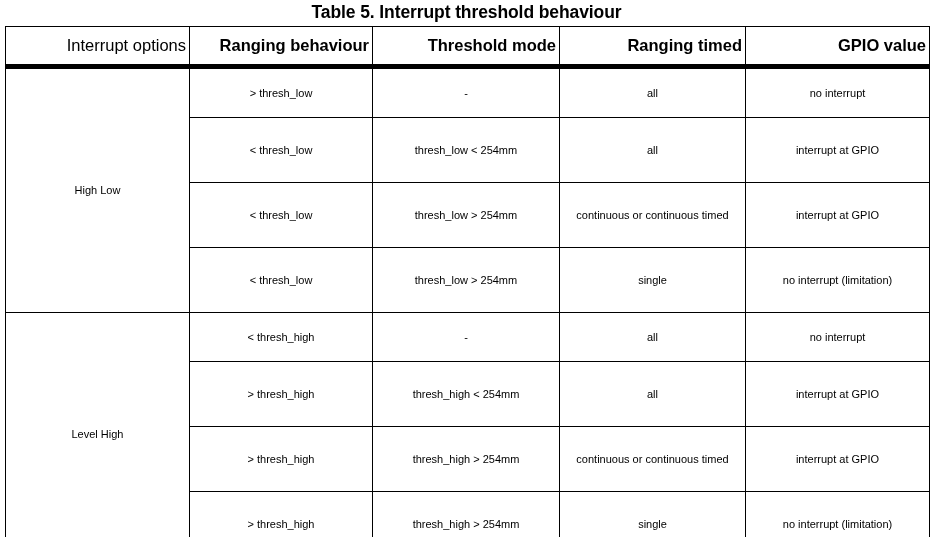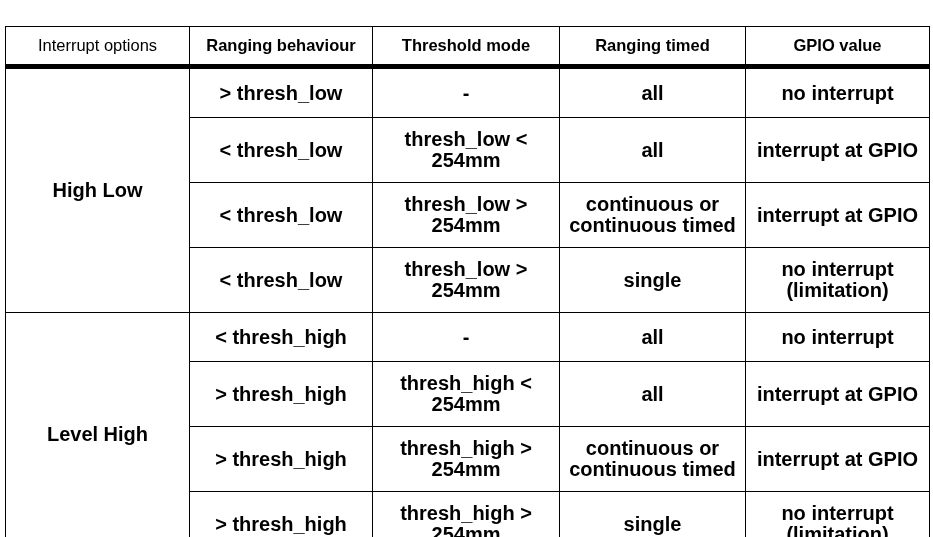--- a/index.html
+++ b/index.html
@@ -52,38 +52,39 @@
   table.t5 col.c1 { width: 184px; }
   table.t5 col.c2 { width: 183px; }
   table.t5 col.c3 { width: 187px; }
   table.t5 col.c4 { width: 186px; }
   table.t5 col.c5 { width: 184px; }
 
   table.t5 td, table.t5 th {
     border: 1.2px solid #000;
     text-align: center;
     vertical-align: middle;
-    font-size: 20px;
+    font-size: 11px;
     line-height: 21px;
-    font-weight: bold;
+    font-weight: normal;
     padding: 2px 3px;
   }
 
   
   tr.head th {
     height: 33px;
     font-weight: bold;
     font-size: 16.5px;
   }
   tr.head th.plain {
     font-weight: normal;
   }
   
   tr.head th {
     border-bottom: 5px solid #000;
+    text-align: right;
   }
 
   
   tr.r-tall td { height: 60px; }
   tr.r-short td { height: 44px; }
 
   
   td.group {
     font-size: 16.5px;
   }
@@ -91,20 +92,21 @@
   
   tr.block-end td {
     border-bottom: 1.4px solid #000;
   }
 </style>
 </head>
 <body>
 
 <div class="page">
 
+  <div class="caption">Table 5. Interrupt threshold behaviour</div>
 
   <div class="table-wrap">
     <table class="t5">
       <colgroup>
         <col class="c1">
           <col class="c2">
           <col class="c3">
           <col class="c4">
           <col class="c5">
       </colgroup>

